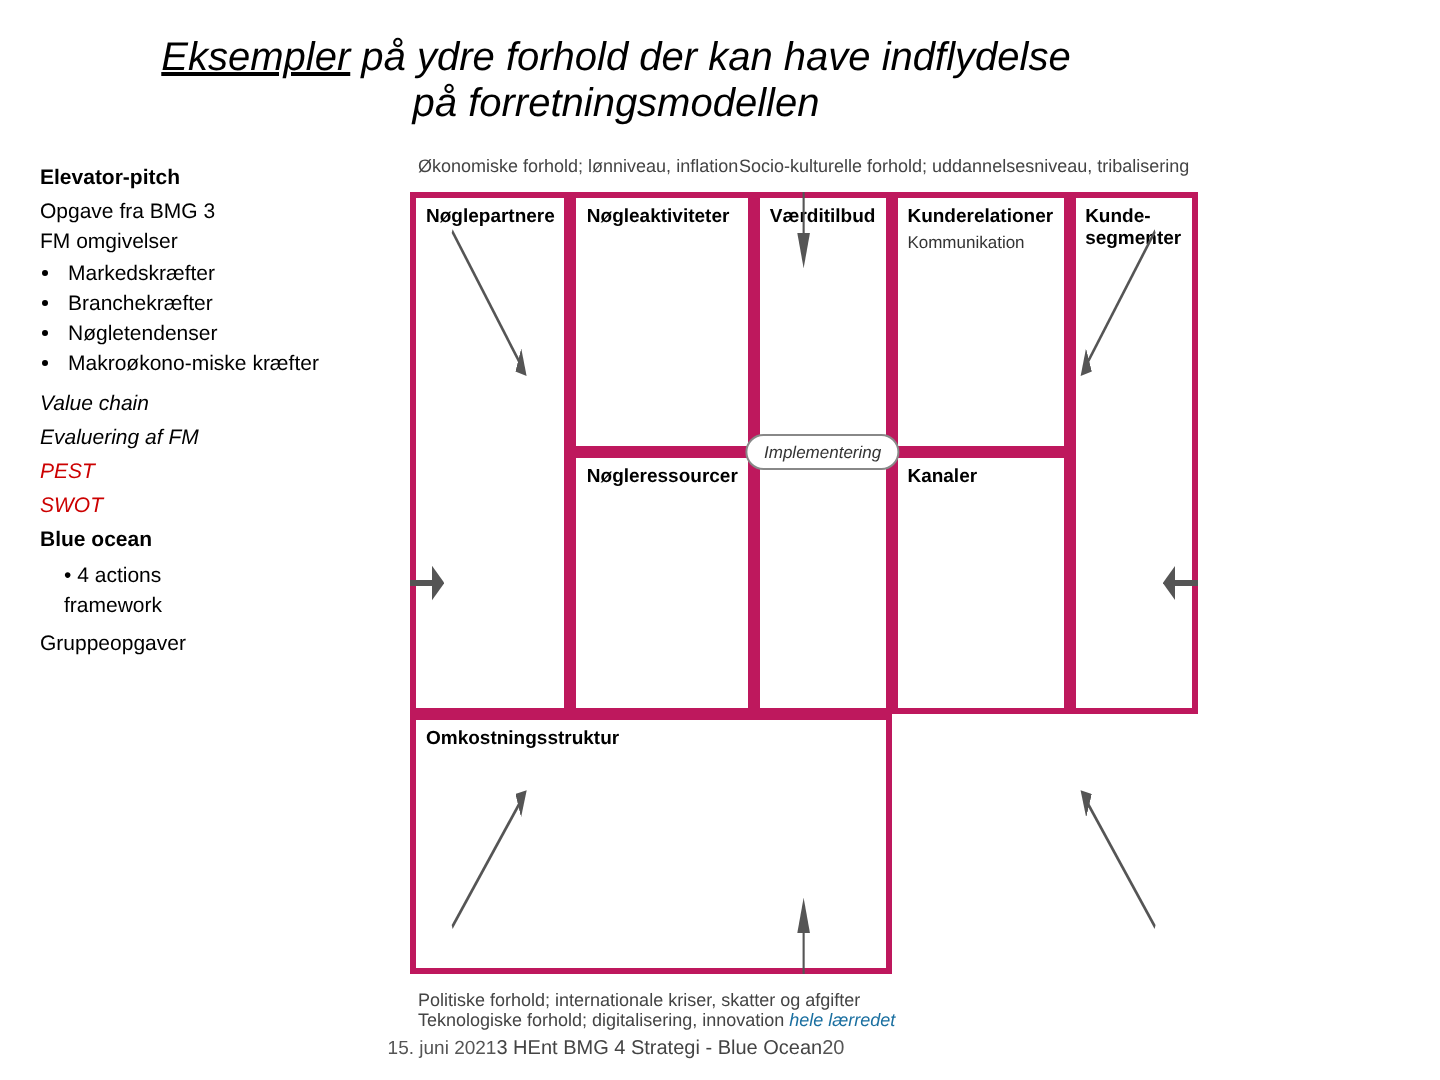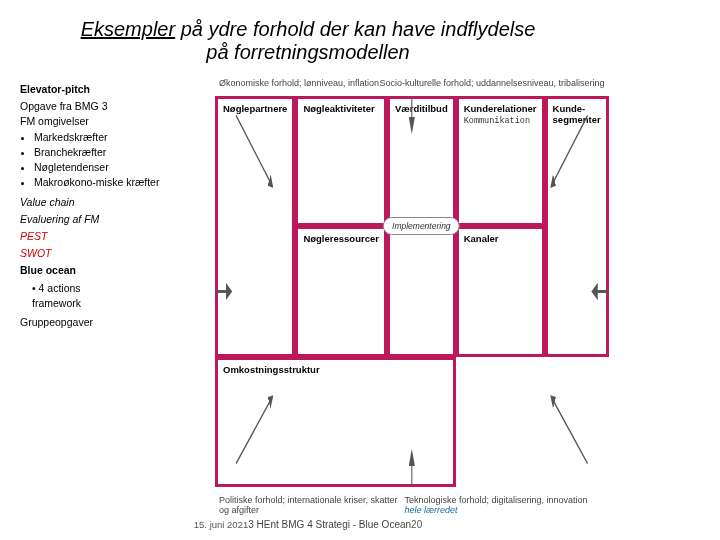--- a/index.html
+++ b/index.html
@@ -32,21 +32,21 @@
       font-style: italic;
     }
 
     .main-title span.underline {
       text-decoration: underline;
     }
 
     .content-row {
       display: flex;
       flex: 1;
-      gap: 22px;
+      gap: 12px;
     }
 
     .left-panel {
       width: 145px;
       flex-shrink: 0;
       font-size: 10.5px;
       color: #000;
       line-height: 1.45;
       padding-top: 4px;
     }
@@ -101,20 +101,21 @@
       margin-bottom: 2px;
     }
 
     .bottom-labels {
       display: flex;
       justify-content: space-between;
       font-size: 9px;
       color: #444;
       padding: 0 4px;
       margin-top: 2px;
+      flex-direction: column;
     }
 
     
     .bmc {
       width: 100%;
       height: 100%;
       display: grid;
       grid-template-columns: 1fr 1fr 1fr 1fr 1fr;
       grid-template-rows: 1fr 1fr 1fr;
       border-collapse: collapse;
@@ -258,21 +259,21 @@
             <span class="cell-title">Nøgleaktiviteter</span>
           </div>
 
           <div class="bmc-cell vaerditilbud" style="position:relative;">
             <span class="cell-title">Værditilbud</span>
             <span class="implementering-badge">Implementering</span>
           </div>
 
           <div class="bmc-cell kunderelationer">
             <span class="cell-title">Kunderelationer</span>
-            <span style="font-size:8.5px;color:#333;font-family:Liberation Mono, monospace;">Kommunikation</span>
+            <span style="font-size:8.5px;color:#333;">Kommunikation</span>
           </div>
 
           <div class="bmc-cell kundesegmenter">
             <span class="cell-title" style="white-space:pre-line;">Kunde-
 segmenter</span>
           </div>
 
           <div class="bmc-cell nøgleressourcer">
             <span class="cell-title">Nøgleressourcer</span>
           </div>

